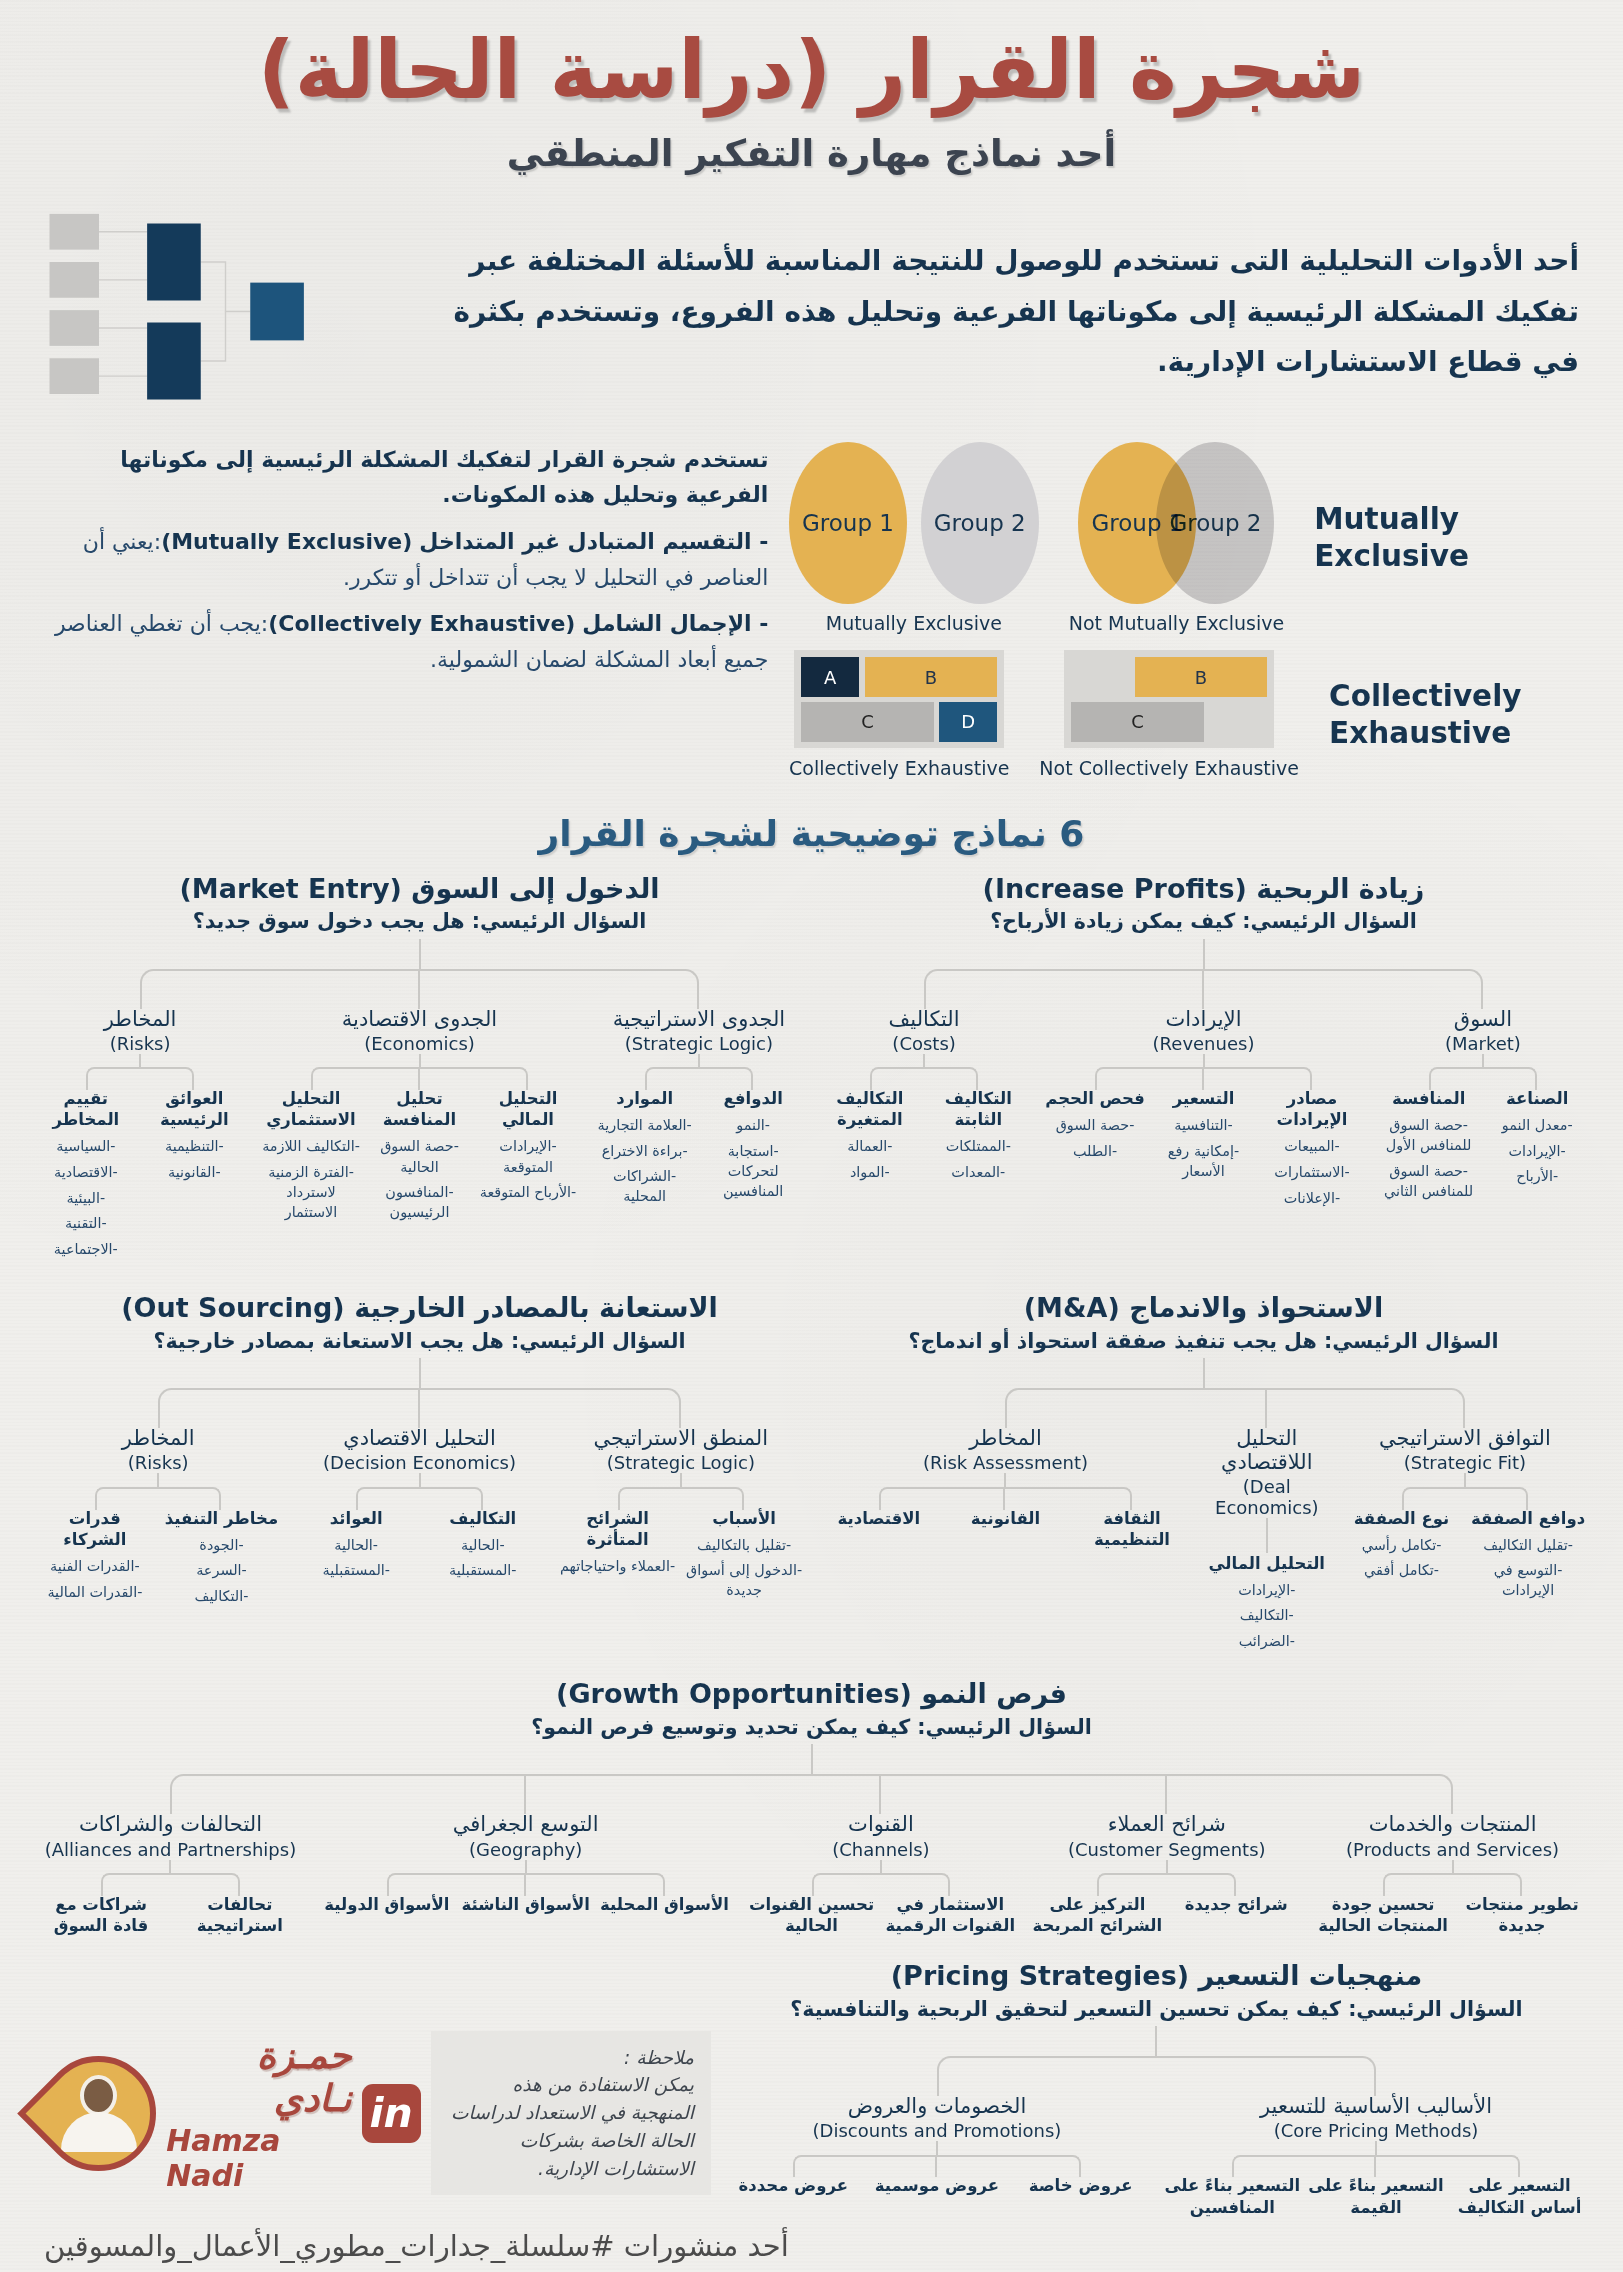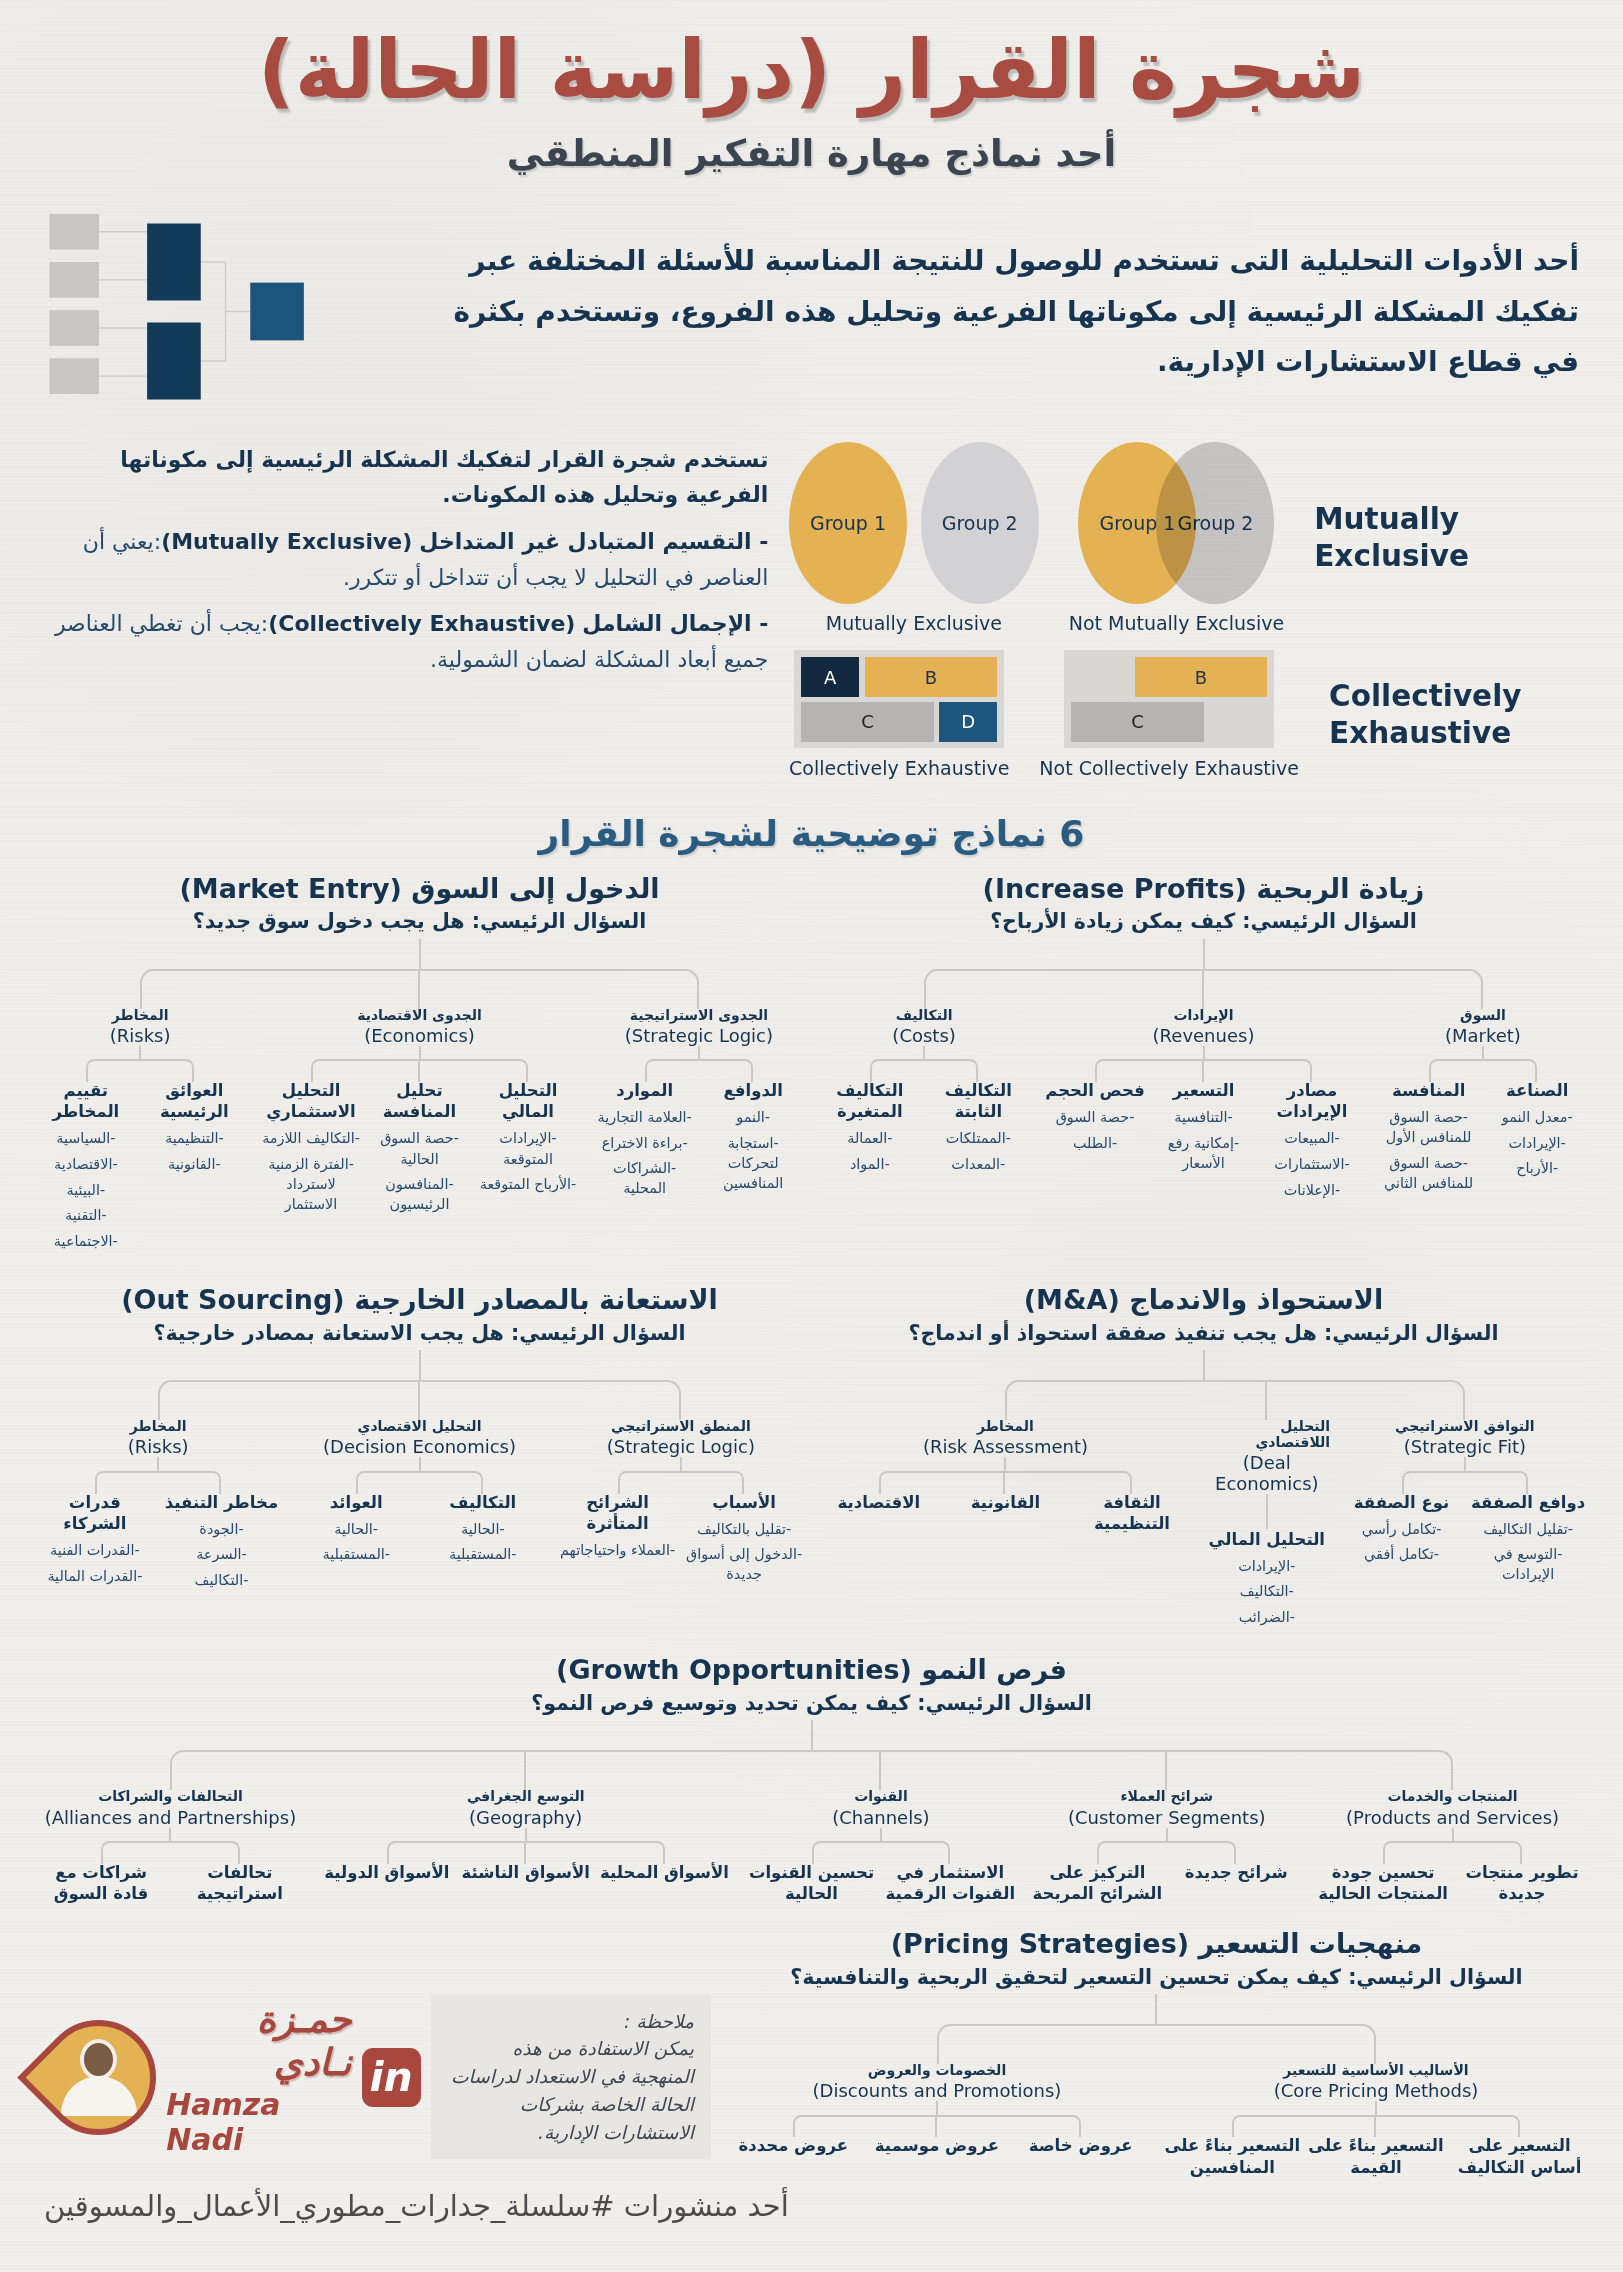--- a/index.html
+++ b/index.html
@@ -26,21 +26,21 @@
   
   .intro{display:flex;margin:30px 44px 0;gap:34px;align-items:center;}
   .intro-text{flex:1;font-size:28px;font-weight:bold;line-height:1.8;text-align:right;color:var(--navy,#16344f);}
   .intro-glyph{flex:0 0 auto;width:330px;height:213px;}
   
   .mece{display:flex;margin:23.4px 44px 0;gap:20.6px;}
   .mece-diagrams{width:790px;flex:0 0 auto;display:flex;flex-direction:column;gap:16.5px;}
   .diag-row{display:flex;align-items:center;gap:30px;}
   .venn-pair{display:flex;flex-direction:column;align-items:center;gap:8.2px;}
   .vgroup{display:flex;align-items:center;}
-  .ellipse{width:118px;height:162px;border-radius:50%;display:flex;align-items:center;justify-content:center;font-size:19px;color:var(--navy,#16344f);}
+  .ellipse{width:118px;height:162px;border-radius:50%;display:flex;align-items:center;justify-content:center;font-size:23px;color:var(--navy,#16344f);}
   .gold-el{background:var(--gold,#e4b252);}
   .gray-el{background:var(--gray-ellipse,#d2d1d3);}
   .me-gap{margin-left:13.7px;}
   .overlap .gray-el{margin-left:-40px;mix-blend-mode:multiply;}
   .vcaption{font-size:19px;color:var(--navy,#16344f);}
   .side-label{width:182px;font-size:29.5px;font-weight:bold;color:var(--navy,#16344f);line-height:1.25;}
   .ce-wrap{display:flex;flex-direction:column;align-items:center;gap:8.2px;}
   .ce-box{width:210px;height:98px;background:var(--container-gray,#d8d7d4);display:grid;
     grid-template-columns:58px 1fr 58px;grid-template-rows:1fr 1fr;gap:5.5px;padding:6.9px;font-size:18px;}
   .cell{display:flex;align-items:center;justify-content:center;}
@@ -74,21 +74,21 @@
     border-top:2.1px solid var(--line-gray,#c9c8c5);}
   .kid::after{content:'';position:absolute;top:0;left:0;right:50%;height:var(--drop);
     border-top:2.1px solid var(--line-gray,#c9c8c5);border-right:2.1px solid var(--line-gray,#c9c8c5);}
   .kid:first-child::before{display:none;}
   .kid:first-child::after{border-top-right-radius:var(--rad);}
   .kid:last-child::after{display:none;}
   .kid:last-child::before{border-left:2.1px solid var(--line-gray,#c9c8c5);border-top-left-radius:var(--rad);}
   .kid:only-child::before{display:none;}
   .kid:only-child::after{display:block;left:auto;right:calc(50% - 1px);width:0;border:none;
     border-right:2.1px solid var(--line-gray,#c9c8c5);border-radius:0;}
-  .branch-ar{font-size:14px;font-weight:bold;color:var(--navy,#16344f);text-align:right;}
+  .branch-ar{font-size:21px;font-weight:normal;color:var(--navy,#16344f);text-align:center;}
   .branch-en{display:block;font-size:18px;color:var(--navy,#16344f);text-align:center;margin-top:2.1px;}
   .leaf-title{font-size:16.5px;font-weight:bold;color:var(--navy,#16344f);text-align:center;max-width:158px;line-height:1.3;}
   .leaf-item{font-size:14.4px;color:var(--text-navy,#27496b);text-align:center;line-height:1.4;margin-top:5.5px;max-width:148px;}
   
   .bottom-row{display:flex;margin:23.4px 27.5px 0;}
   .bottom-row .tree-cell{flex:0 0 56%;}
   .bottom-left{flex:1;display:flex;align-items:center;gap:10px;padding:48px 6.9px 0 13.7px;font-style:italic;}
   .avatar-pin{flex:0 0 auto;width:115px;height:115px;border:6.2px solid var(--author-red,#a8473d);
     background:var(--gold,#e4b252);border-radius:50% 50% 50% 0;transform:rotate(45deg);overflow:hidden;}
   .avatar-inner{width:100%;height:100%;transform:rotate(-45deg);display:flex;flex-direction:column;

